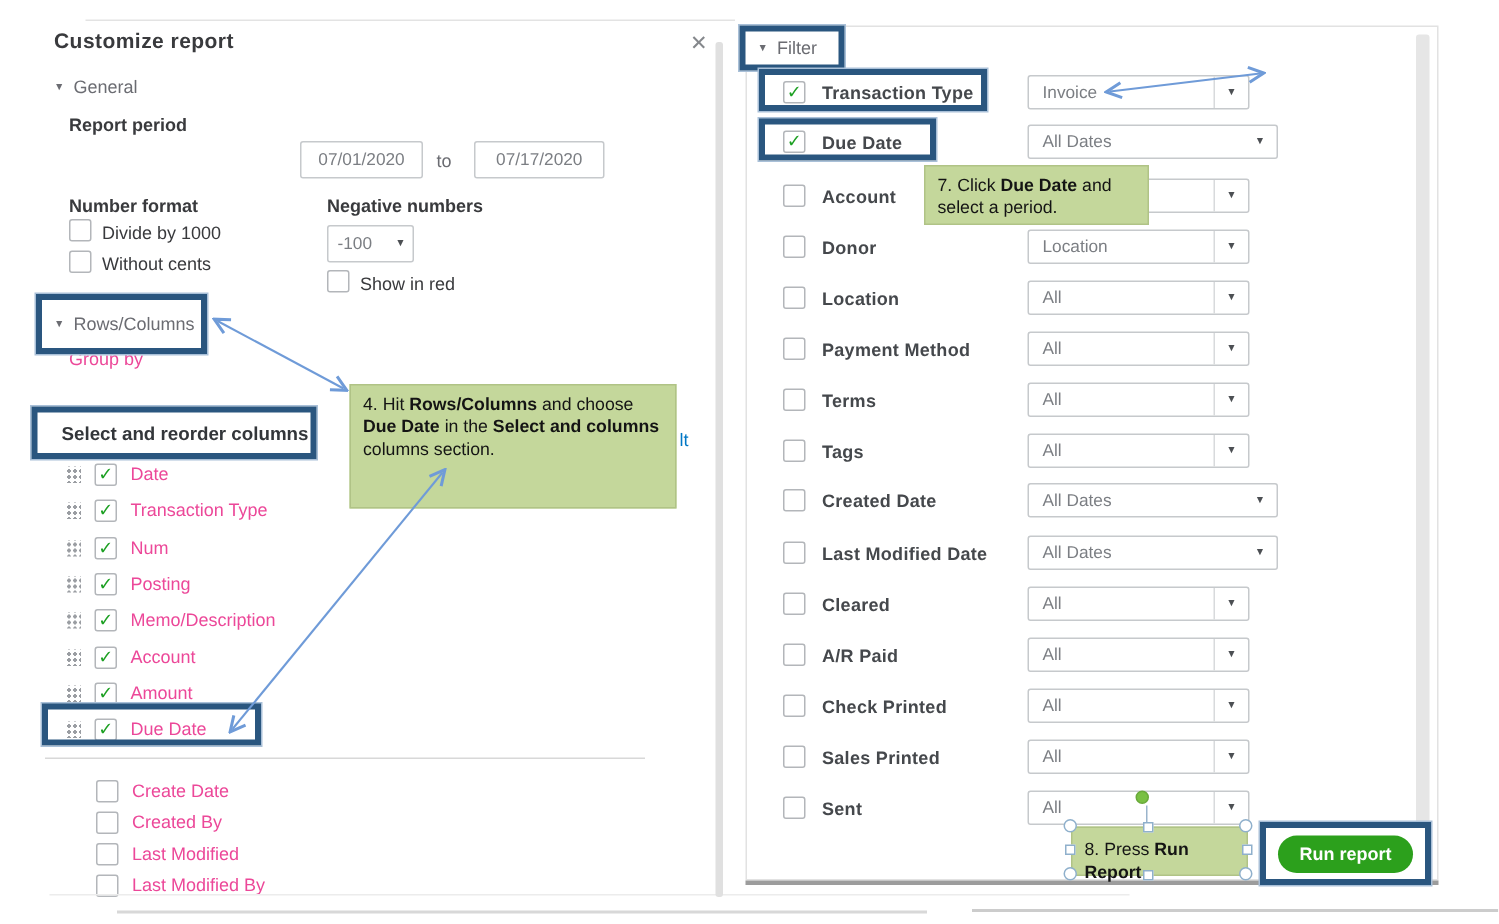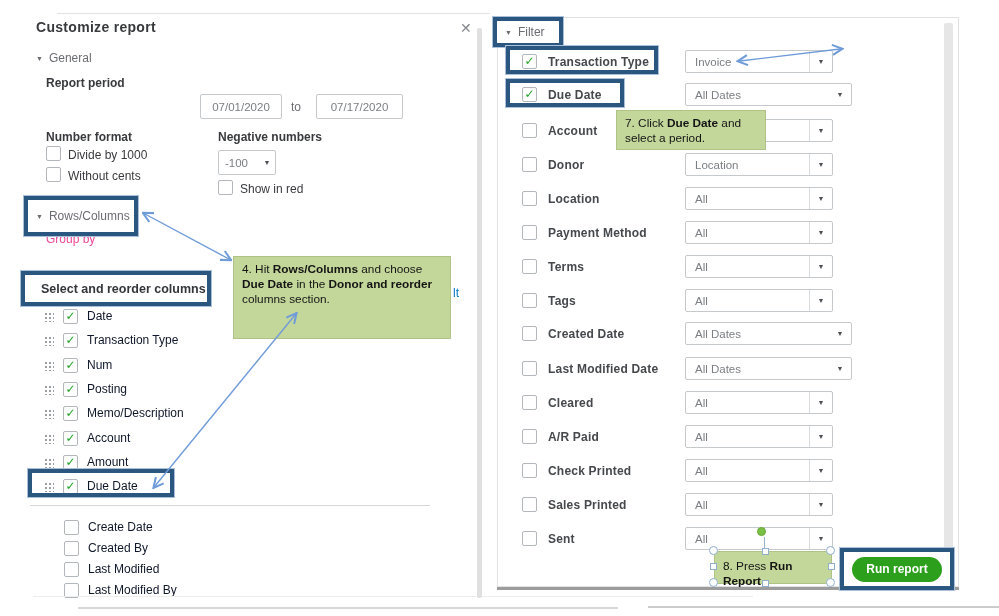--- a/index.html
+++ b/index.html
@@ -19,21 +19,21 @@
   .dd .c{width:22px;text-align:center;font-size:7px;color:#4c4f53}
   .datebox{position:absolute;height:25px;border:1px solid #c6c9cc;border-radius:2px;background:#fff;
            font-size:11.5px;color:#7b7e83;display:flex;align-items:center;justify-content:center}
   .cb{position:absolute;width:15px;height:15px;border:1px solid #b3b6ba;border-radius:2px;background:#fff;
       font-size:12px;line-height:13px;text-align:center;color:#1da023;font-weight:700}
   .cbi{width:15px;height:15px;border:1px solid #b3b6ba;border-radius:2px;background:#fff;
       font-size:12px;line-height:13px;text-align:center;color:#1da023;font-weight:700;flex:0 0 auto}
   .colrow{position:absolute;display:flex;align-items:center;gap:9px;height:16px}
   .handle{width:10px;height:11px;flex:0 0 auto;
       background:radial-gradient(circle,#9b9ea3 1.1px,transparent 1.4px);background-size:4px 4px;background-position:0 1px}
-  .ilabel{font-size:12px;color:#0f172a;white-space:nowrap}
+  .ilabel{font-size:12px;color:#ec4899;white-space:nowrap}
   .flabel{position:absolute;font-size:12px;font-weight:700;color:#45484c;letter-spacing:.2px;white-space:nowrap}
   .hl{position:absolute;border:4px solid #2a567f;box-shadow:0 0 0 1px #a9c0d8;z-index:5}
   .hl.fill{background:#fff}
   .hl .inner{display:flex;align-items:center;gap:6px;height:100%;padding-left:8px;font-size:12px;color:#6b6c72}
   .callout{position:absolute;background:#c4d79b;border:1px solid #b0c386;padding:5px 8px;
       font-size:11.8px;line-height:1.28;color:#141414;z-index:6}
   .fragment{position:absolute;font-size:12px;color:#0077c5;z-index:6}
   .runbtn{position:absolute;width:90px;height:25px;background:#2ca01c;border-radius:13px;color:#fff;
       font-size:12px;font-weight:700;text-align:center;line-height:25px;z-index:6;cursor:pointer}
   .panel{position:absolute;border:1px solid #e2e2e2;background:#fff}
@@ -273,21 +273,21 @@
     </div>
 
   <div class="hl" style="left:506px;top:46px;width:152px;height:28px"></div>
   <div class="hl" style="left:506px;top:79px;width:118px;height:28px"></div>
 
   <div class="line" style="left:497px;top:587px;width:462px;height:3px;background:#9c9c9c"></div>
 
   <div class="hl fill" style="left:840px;top:548px;width:114px;height:42px"></div>
   <div class="runbtn" style="left:852px;top:557px">Run report</div>
 
-  <div class="callout" style="left:233px;top:256px;width:218px;height:83px"><span>4. Hit </span><span style="font-weight: 700;">Rows/Columns</span><span> and choose </span><span style="font-weight: 700;">Due Date</span><span> in the </span><span style="font-weight: 700;">Donor and reorder</span><span> columns section.</span></div>
+  <div class="callout" style="left:233px;top:256px;width:218px;height:83px"><span>4. Hit </span><span style="font-weight: 700;">Rows/Columns</span><span> and choose </span><span style="font-weight: 700;">Due Date</span><span> in the </span><span style="font-weight: 700;">Select and columns</span><span> columns section.</span></div>
   <div class="callout" style="left:616px;top:110px;width:150px;height:40px"><span>7. Click </span><span style="font-weight: 700;">Due Date</span><span> and select a period.</span></div>
   <div class="callout" style="left:714px;top:551px;width:118px;height:33px;padding-top:7px"><span>8. Press </span><span style="font-weight: 700;">Run Report</span><span>.</span></div>
   <div class="fragment" style="left:453px;top:286px">lt</div>
 
   <div class="hcirc" style="left:709px;top:546px"></div>
   <div class="hcirc" style="left:826px;top:546px"></div>
   <div class="hcirc" style="left:709px;top:578px"></div>
   <div class="hcirc" style="left:826px;top:578px"></div>
   <div class="hsq" style="left:762px;top:548px"></div>
   <div class="hsq" style="left:762px;top:580px"></div>

